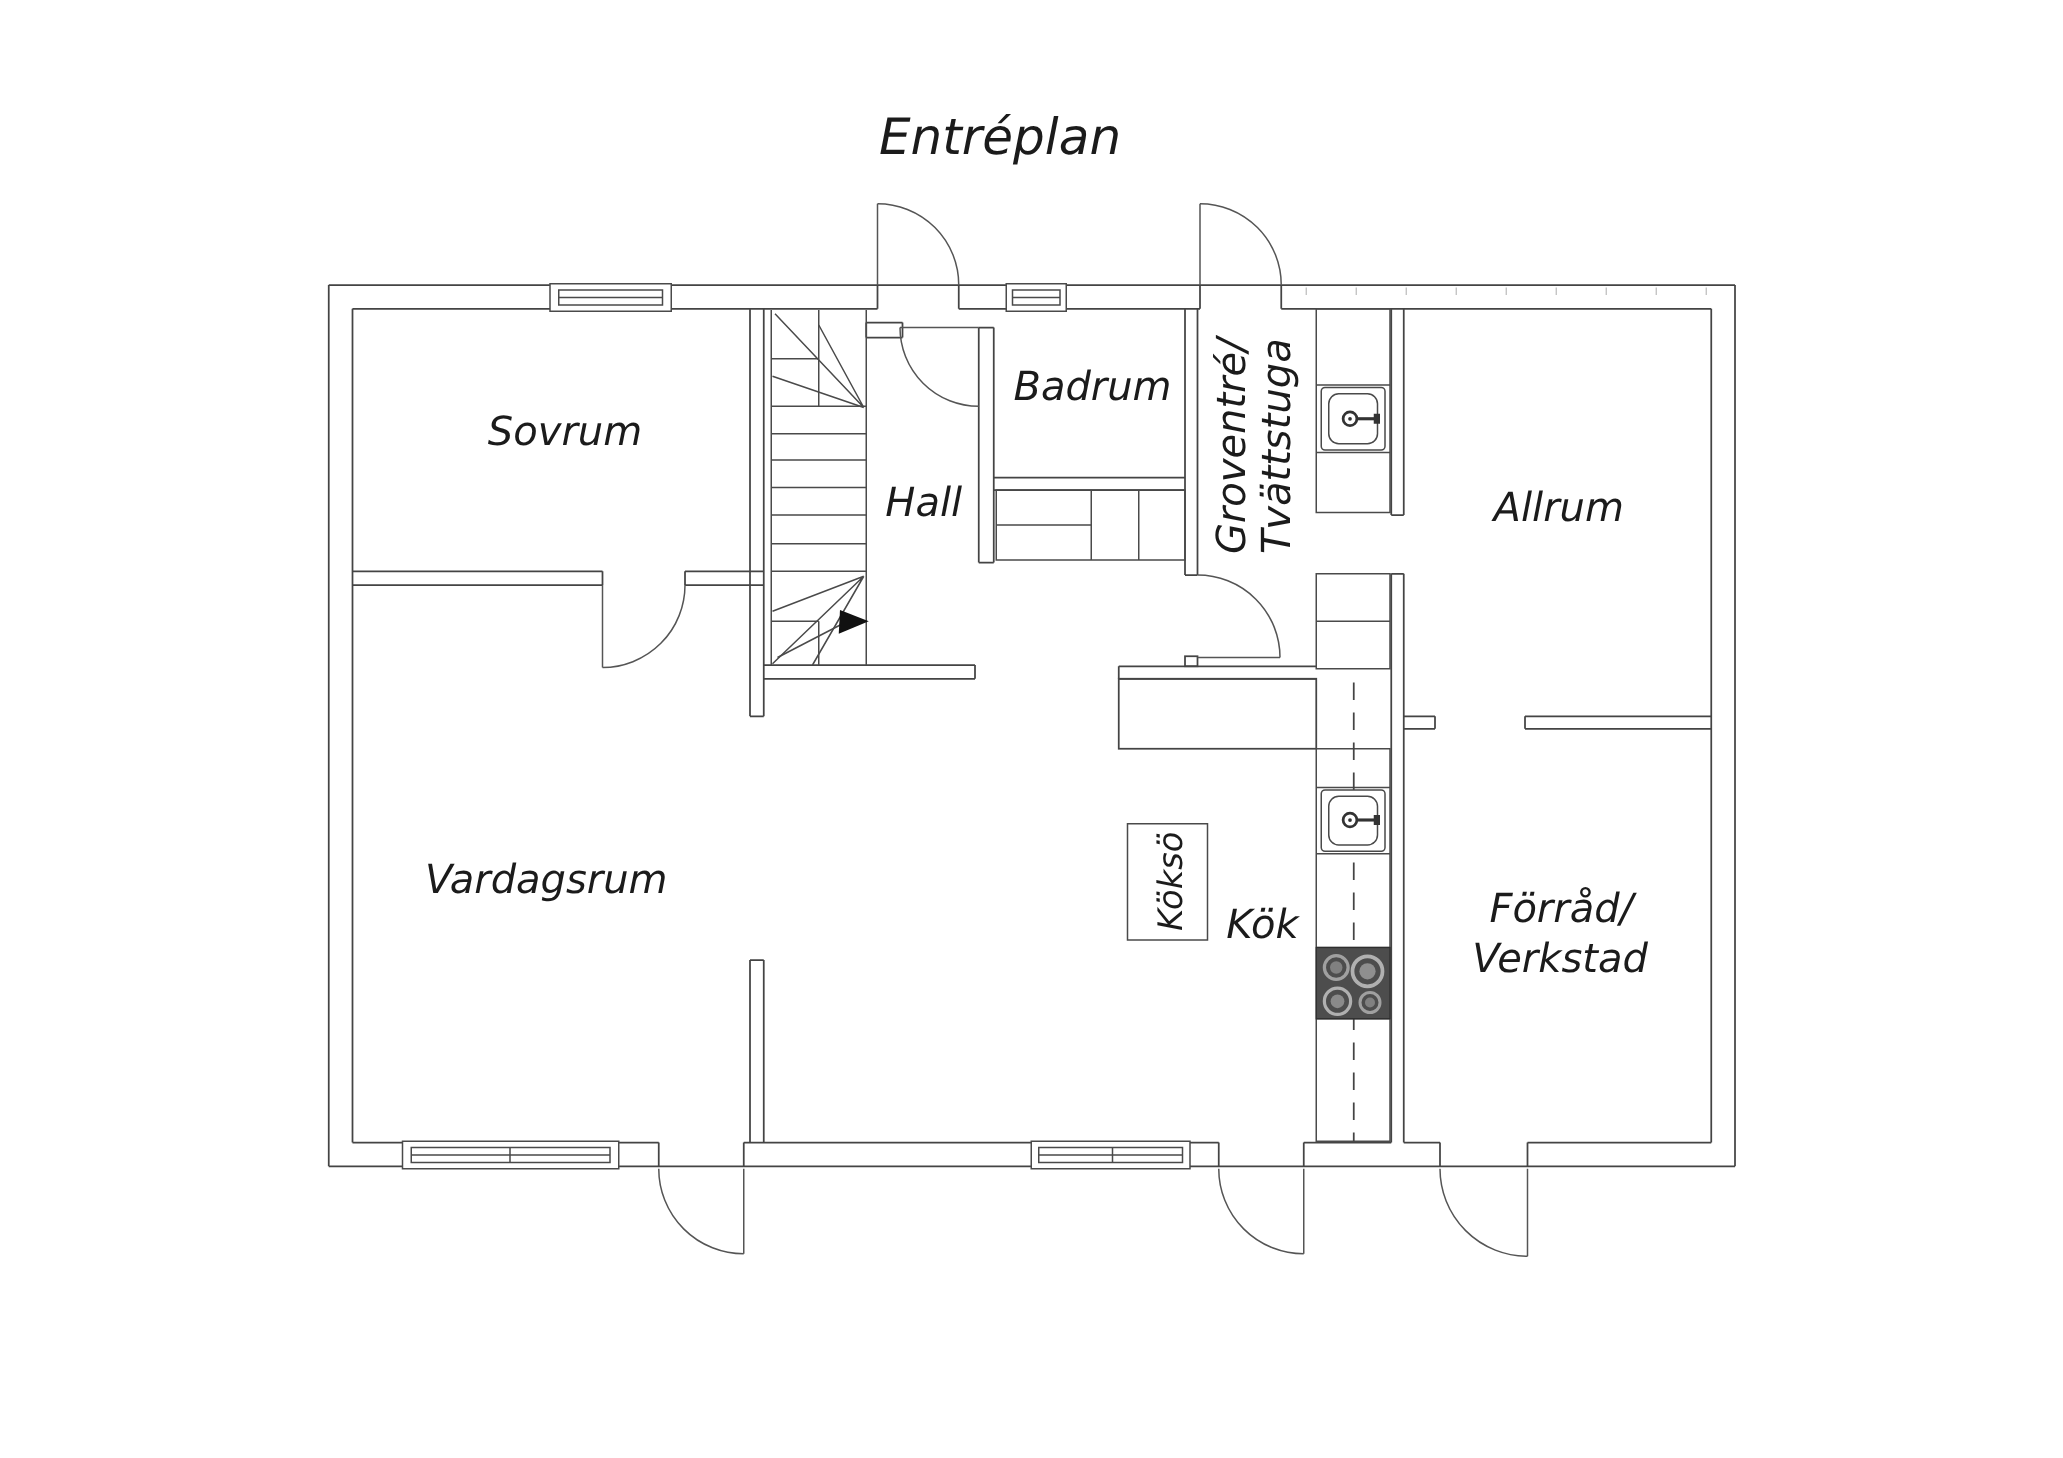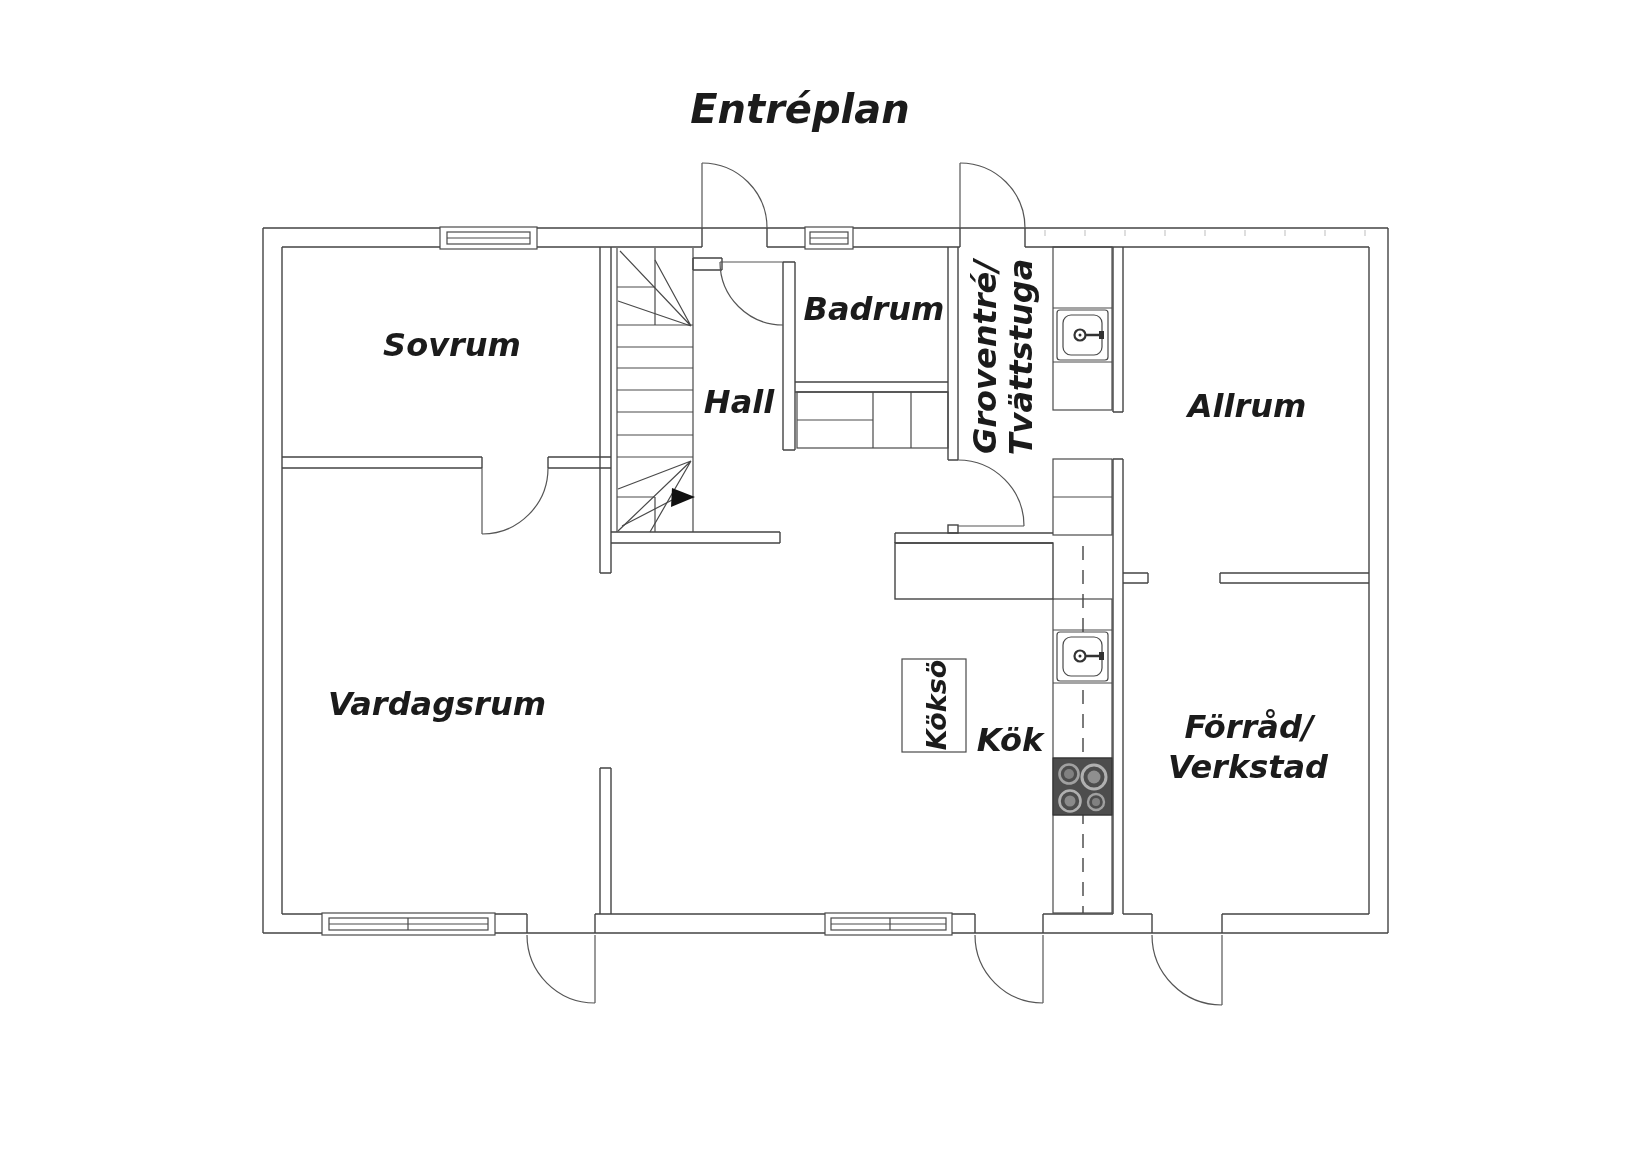--- a/index.html
+++ b/index.html
@@ -1,17 +1,17 @@
 <!DOCTYPE html>
 <html><head>
 <meta charset="utf-8">
 <style>
   html,body{margin:0;padding:0;background:#ffffff;}
   .stage{position:relative;width:1650px;height:1166px;background:#ffffff;overflow:hidden;
-         font-family:"DejaVu Sans",sans-serif;font-weight:bold;}
+         font-family:"DejaVu Sans",sans-serif;}
   svg{display:block;}
   .wall{stroke:#444444;stroke-width:1.4;fill:none;stroke-linecap:butt;}
   .thin{stroke:#4a4a4a;stroke-width:1.2;fill:none;}
   .fixture{stroke:#4a4a4a;stroke-width:1.2;fill:#ffffff;}
   .door{stroke:#555555;stroke-width:1.2;fill:none;}
   .tick{stroke:#bdbdbd;stroke-width:1;}
   .dash{stroke:#444444;stroke-width:1.4;stroke-dasharray:14 10;fill:none;}
   text{fill:#1b1b1b;font-style:italic;}
   .room-label{font-size:32px;}
   .title-label{font-size:40px;}

